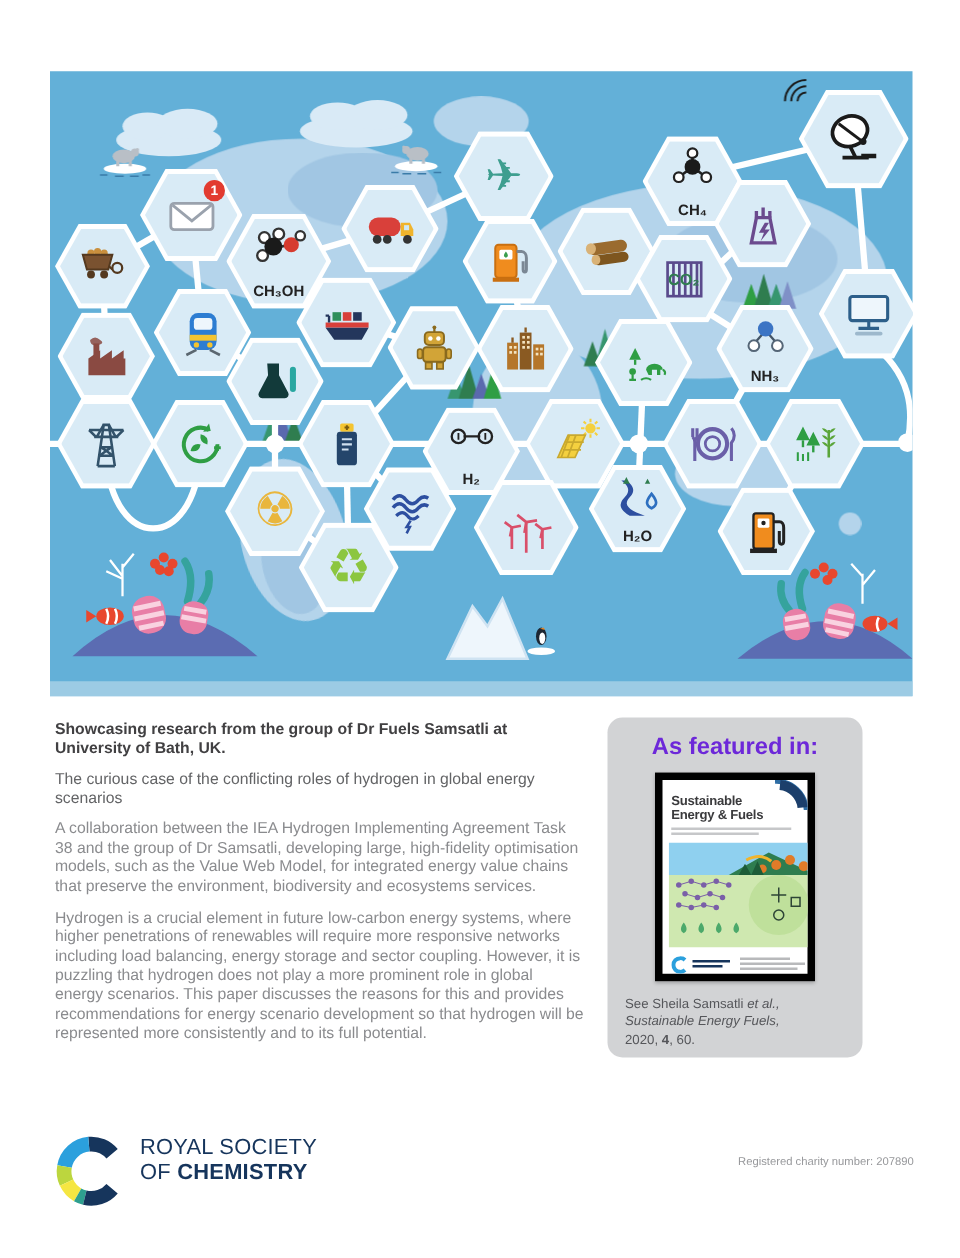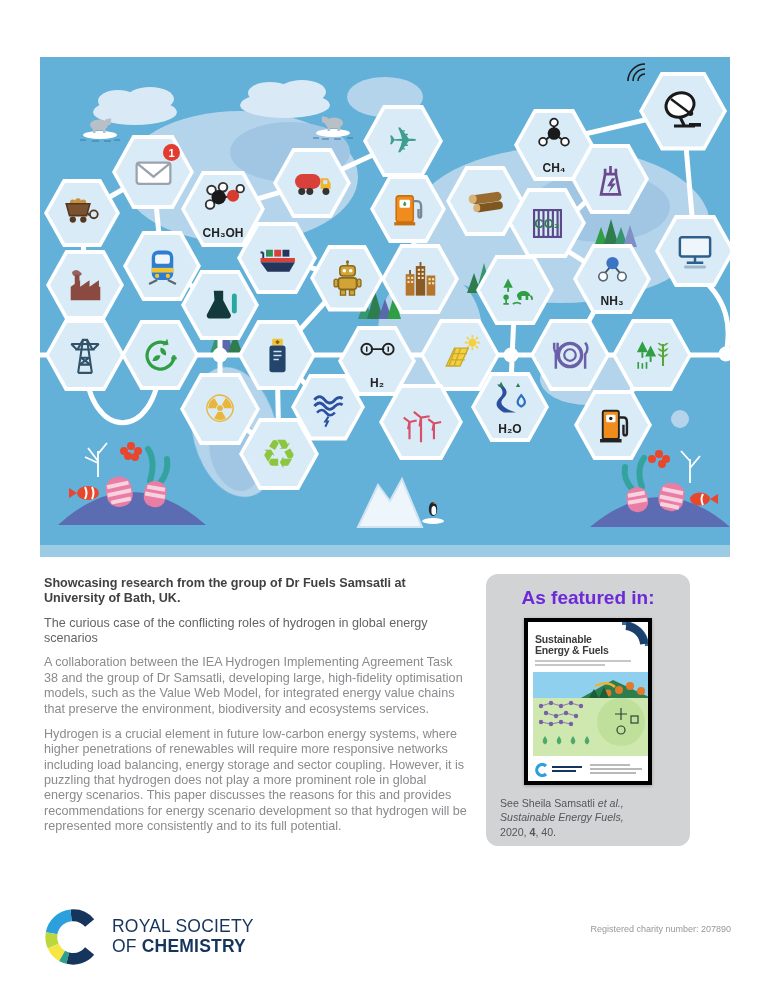--- a/index.html
+++ b/index.html
@@ -28,30 +28,30 @@
   
   .article{position:absolute;left:44px;top:576px;width:424px;color:#8a8b8e;font-size:12.6px;line-height:1.22;}
   .article .head{color:#414042;font-weight:bold;margin:0 0 9px 0;}
   .article .sub{color:#636466;margin:0 0 9px 0;}
   .article p.body{margin:0 0 10px 0;}
 
   
   .featured{position:absolute;left:486px;top:574px;width:204px;height:272px;background:#d2d3d5;border-radius:12px;}
   .featured .ftitle{text-align:center;font-size:19px;font-weight:bold;color:#6d28d9;margin-top:13px;}
   .cover{position:absolute;left:38px;top:44px;width:128px;height:167px;background:#fff;
-    border:4px solid #000000;box-shadow:0 1px 3px rgba(0,0,0,.25);overflow:hidden;}
+    border:6px solid #000000;box-shadow:0 1px 3px rgba(0,0,0,.25);overflow:hidden;}
   .cover .ctitle{position:absolute;left:7px;top:12px;font-size:10.5px;font-weight:bold;color:#3b3b3d;line-height:1.05;letter-spacing:-.2px;}
   .cover .cbar{position:absolute;left:7px;height:2px;background:#c6c7c9;}
   .cover .arc{position:absolute;right:-2px;top:-2px;}
   .cov-illo{position:absolute;left:5px;top:50px;}
   .cov-foot-bar{position:absolute;background:#b8b9bb;height:1.6px;}
   .citation{position:absolute;left:14px;top:222px;width:180px;font-size:10.6px;color:#55565a;line-height:1.35;}
 
   
-  .footer-logo{position:absolute;left:44px;top:908px;display:flex;align-items:center;}
+  .footer-logo{position:absolute;left:44px;top:908px;display:flex;}
   .footer-logo .ltext{margin-left:10px;color:#16355c;font-size:17.5px;line-height:1.12;letter-spacing:.2px;}
   .footer-logo .ltext b{font-weight:bold;}
   .rsc-url{position:absolute;right:37px;top:912px;font-size:27px;color:#6d6e71;letter-spacing:-.3px;}
   .charity{position:absolute;right:37px;top:924px;font-size:9px;color:#97989b;}
 </style>
 </head>
 <body>
 
 <svg width="0" height="0" style="position:absolute" aria-hidden="true">
 <defs>
@@ -801,21 +801,21 @@
       </svg>
       <div class="cov-foot-bar" style="left:24px;top:144px;width:30px;background:#16355c;"></div>
       <div class="cov-foot-bar" style="left:24px;top:148px;width:24px;background:#16355c;"></div>
       <div class="cov-foot-bar" style="left:62px;top:142px;width:40px;"></div>
       <div class="cov-foot-bar" style="left:62px;top:146px;width:52px;"></div>
       <div class="cov-foot-bar" style="left:62px;top:150px;width:46px;"></div>
     </div>
     <div class="citation">
       <span>See Sheila Samsatli </span><i>et al.,</i><br>
       <i>Sustainable Energy Fuels,</i><br>
-      <span>2020, </span><b>4</b><span>, 40.</span>
+      <span>2020, </span><b>4</b><span>, 60.</span>
     </div>
   </div>
 
   <div class="footer-logo">
     <svg width="58" height="58" viewBox="0 0 64 64">
       <g fill="none" stroke-width="13">
         <path d="M50.4,16.6 A24,24 0 0 0 29.9,8.1" stroke="#16355c"></path>
         <path d="M29.9,8.1 A24,24 0 0 0 8.4,27.8" stroke="#2ba0dd"></path>
         <path d="M8.4,27.8 A24,24 0 0 0 10.2,42.1" stroke="#bcd63e"></path>
         <path d="M10.2,42.1 A24,24 0 0 0 20,52.8" stroke="#f5e642"></path>

